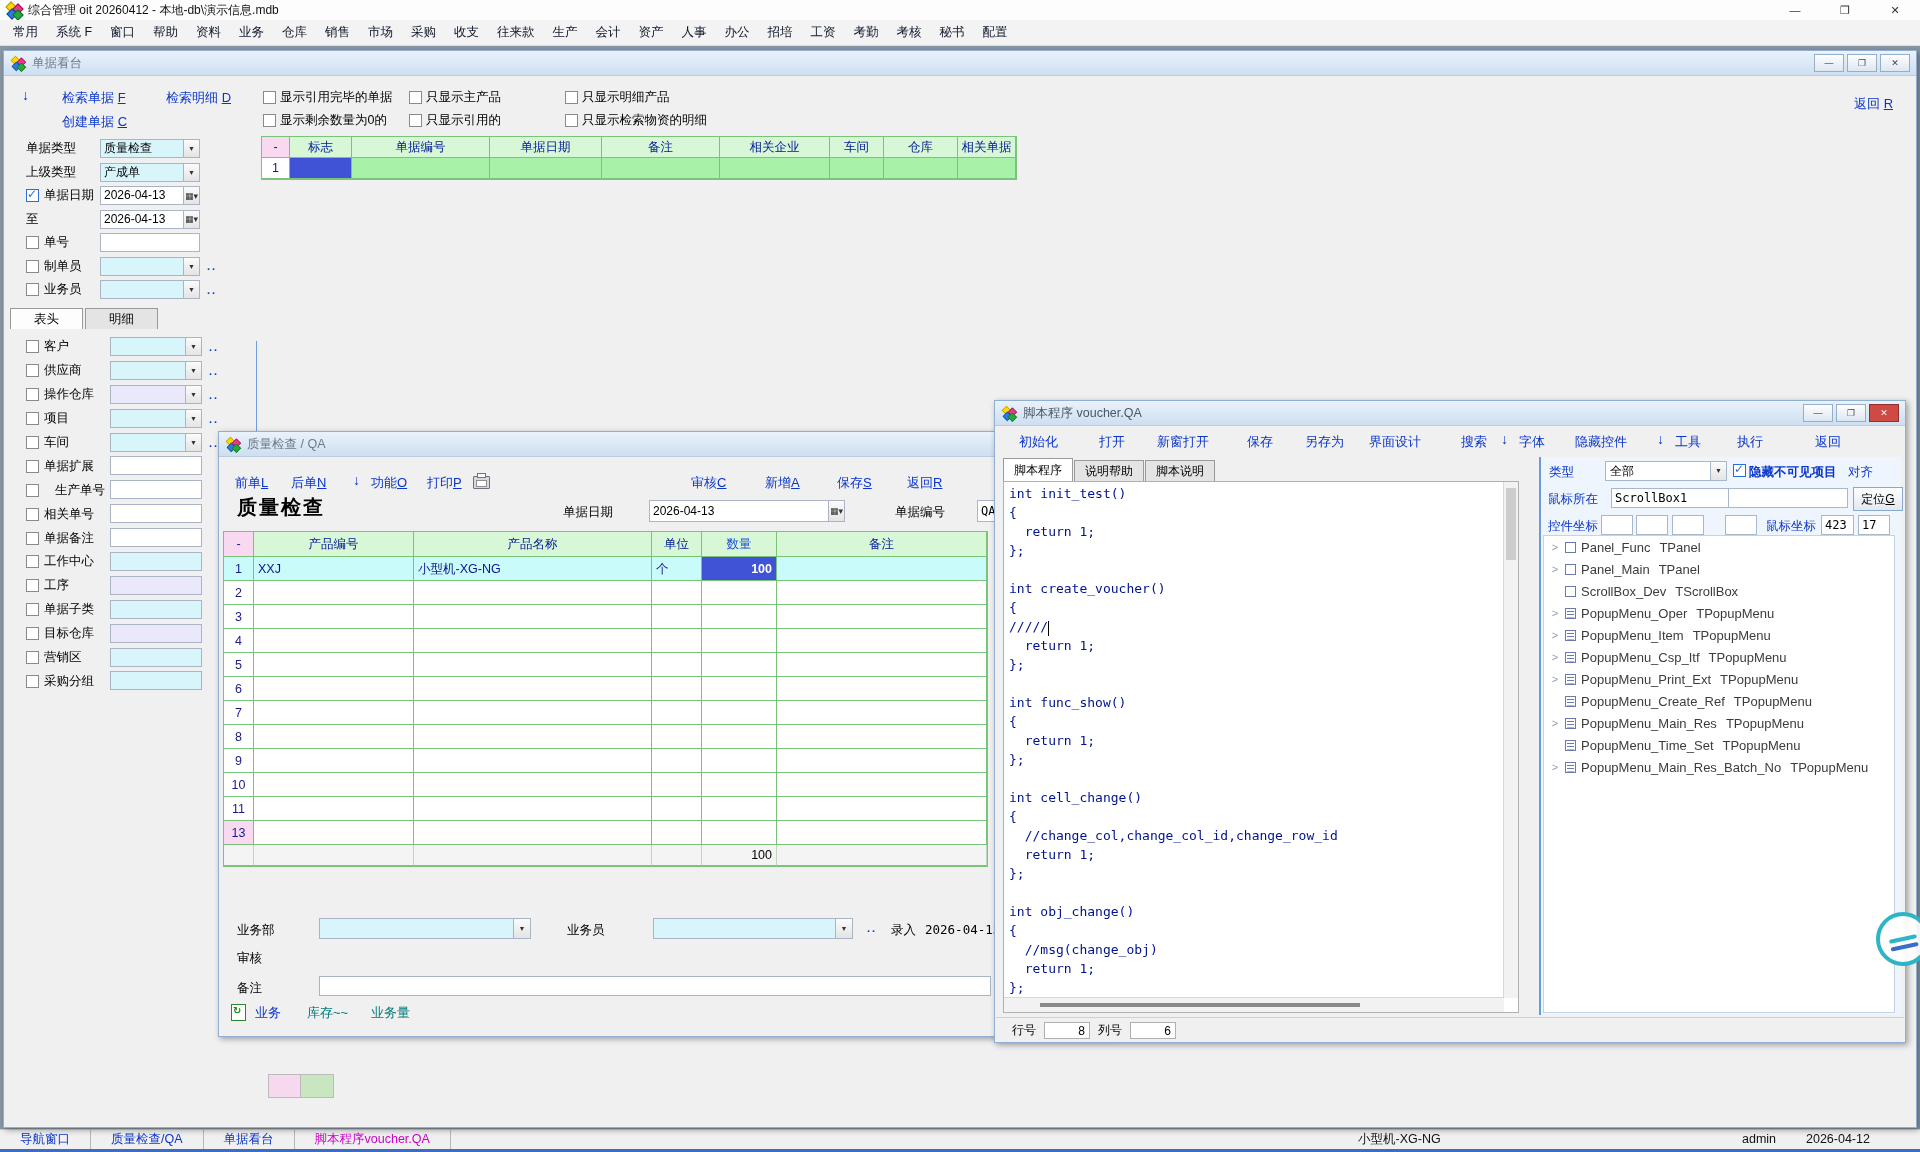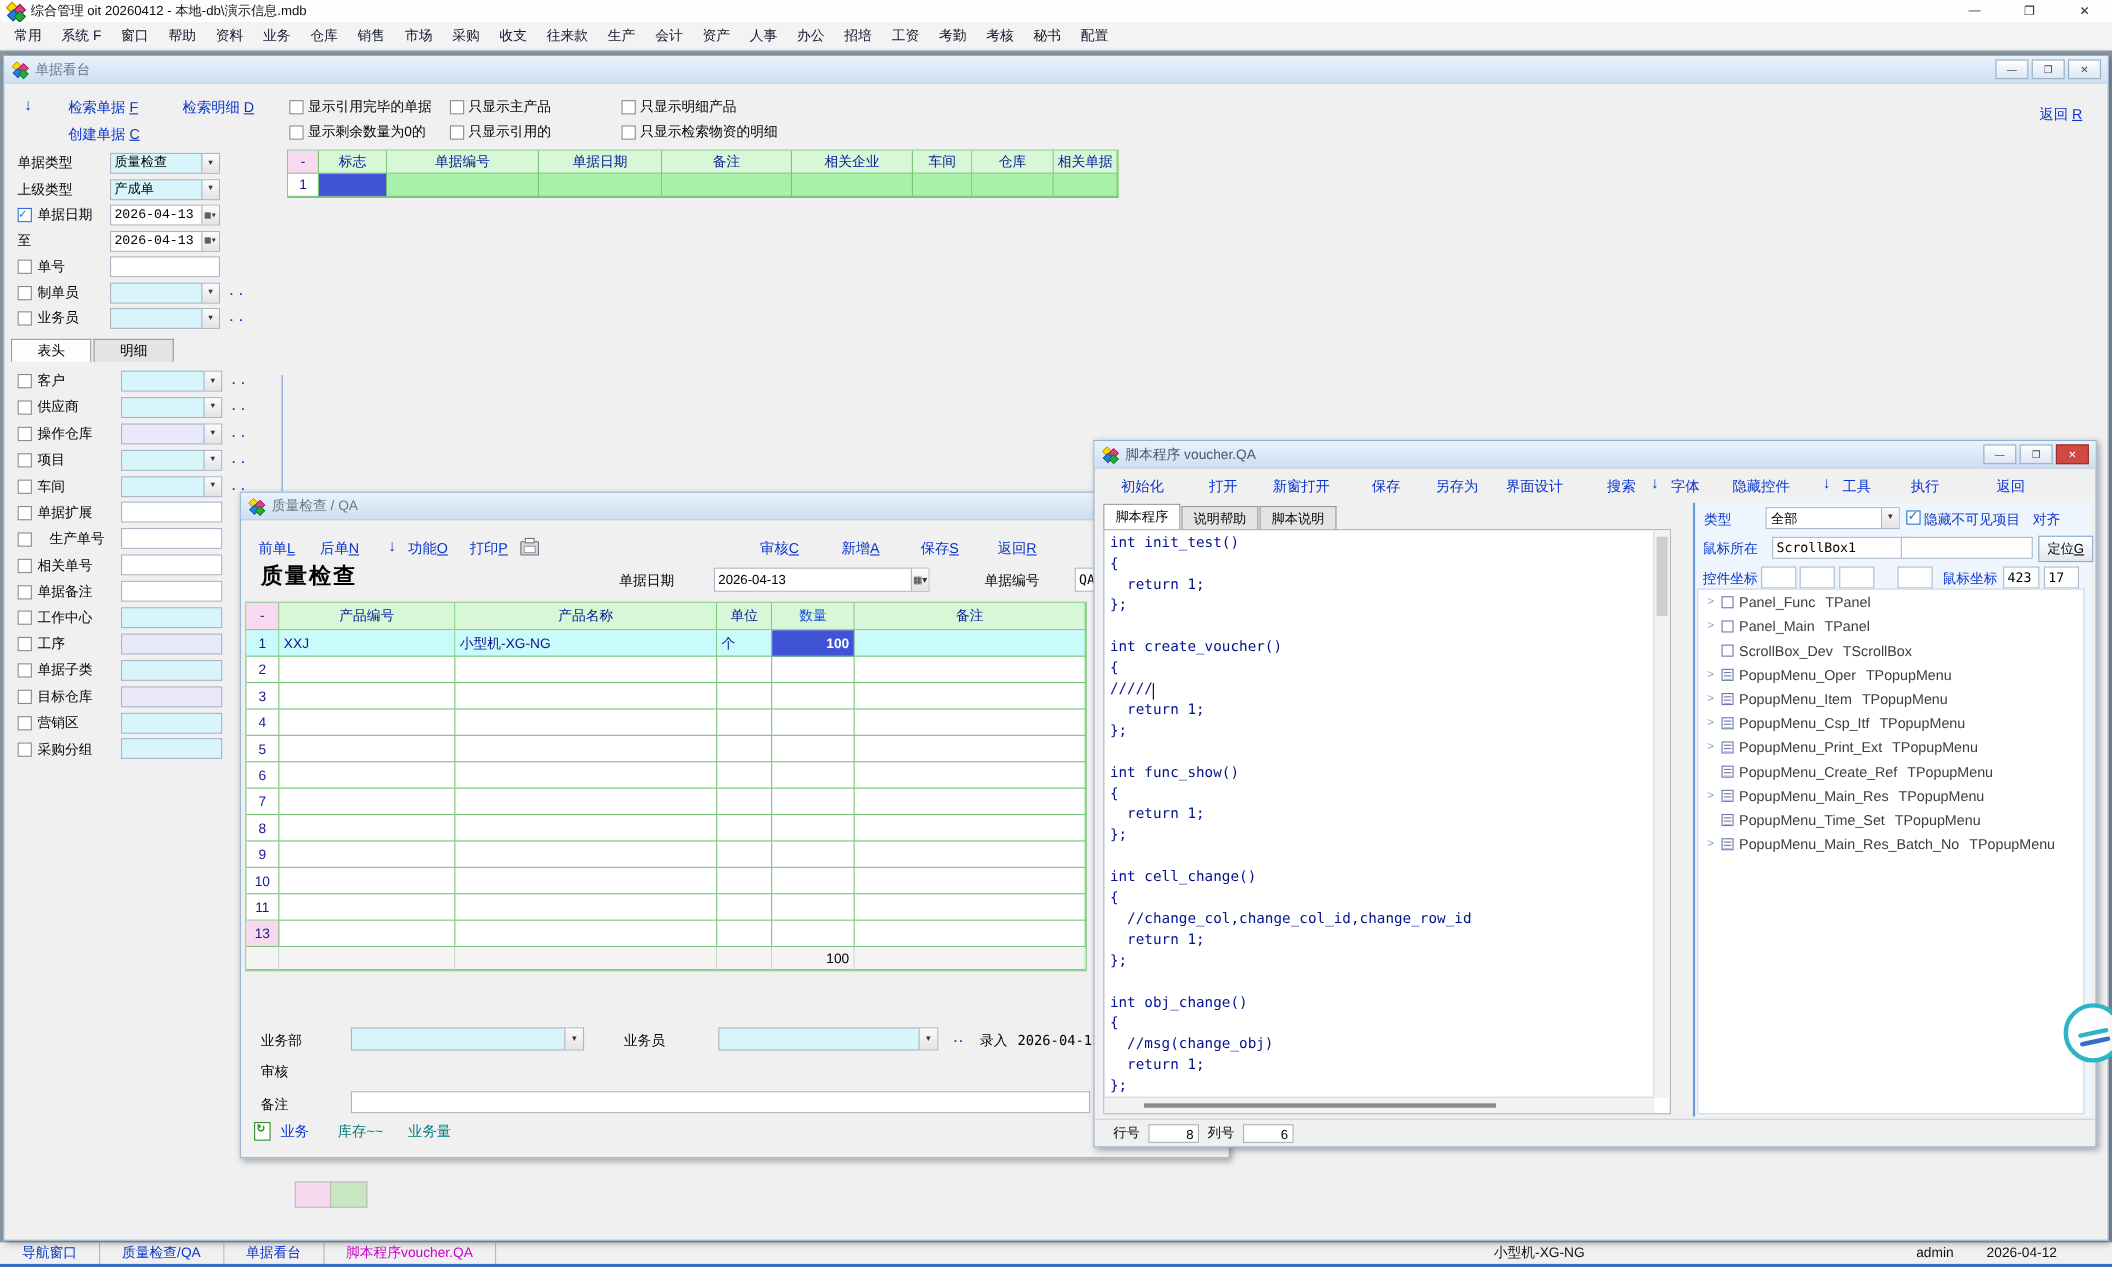--- a/index.html
+++ b/index.html
@@ -30,21 +30,21 @@
   
   .lnk{color:#0a35cc;font-size:13px;cursor:pointer;white-space:nowrap;}
   .lnk u{text-decoration:underline;}
   .tlnk{color:#007a7a;}
   .dnarrow{color:#0a35cc;font-weight:bold;font-size:14px;}
   .cb{width:13px;height:13px;border:1px solid #8a8a8a;background:#fff;display:inline-block;position:relative;flex:none;box-sizing:border-box;}
   .cb.on{border-color:#2a6fd6;}
   .cb.on::after{content:"✓";position:absolute;left:0px;top:-3px;color:#2a6fd6;font-size:12px;font-weight:bold;}
   .kcheck{position:absolute;display:flex;align-items:center;gap:4px;font-size:12.5px;}
   
-  .frow{position:relative;height:23.5px;display:flex;align-items:center;gap:5px;padding-left:12px;font-family:Liberation Mono, monospace;}
+  .frow{position:relative;height:23.5px;display:flex;align-items:center;gap:5px;padding-left:22px;}
   .frow .flabel{font-size:12.5px;}
   .inp{position:absolute;left:96px;top:2px;width:100px;height:19px;background:#fff;border:1px solid #aab4c4;box-sizing:border-box;}
   .inp .val{font-size:12px;padding-left:3px;line-height:17px;display:block;overflow:hidden;white-space:nowrap;}
   .inp.cyan{background:#d9f5fc;}
   .inp.lav{background:#e9e9fb;}
   .inp.dd::after,.inp.cal::after{content:"▼";position:absolute;right:0;top:0;bottom:0;width:15px;background:linear-gradient(#fbfbfb,#e4e4e4);border-left:1px solid #aab4c4;font-size:7px;color:#333;display:flex;align-items:center;justify-content:center;}
   .inp.cal::after{content:"▦▾";font-size:9px;}
   .dots{position:absolute;left:203px;color:#0a35cc;font-weight:bold;letter-spacing:2px;font-size:11px;}
   
   .gtable{position:absolute;border:1px solid #79c479;background:#fff;}
@@ -460,21 +460,21 @@
           <div class="td grn" style="width: 54px;"></div>
           <div class="td grn" style="width: 74px;"></div>
           <div class="td grn" style="width: 58px;"></div>
         </div>
     </div>
 
     <div class="swatch" style="left:264px;top:1023px;background:#f6d9ee;"></div>
     <div class="swatch" style="left:296px;top:1023px;background:#c8e6c0;"></div>
   </div>
 
-  <div class="win" style="left:218px;top:447px;width:900px;height:606px;z-index:2;">
+  <div class="win" style="left:218px;top:431px;width:900px;height:606px;z-index:2;">
     <div class="win-title">
       <span class="logo" style="transform:scale(.85);">
           <i class="d1"></i>
           <i class="d2"></i>
           <i class="d3"></i>
           <i class="d4"></i>
         </span>
       <span class="wt">质量检查 / QA</span>
     </div>
 
@@ -720,21 +720,21 @@
         </div>
       <div class="hsb">
           <div class="thumb"></div>
         </div>
     </div>
 
     <div class="rpanel">
       <span class="plab" style="left:8px;top:7px;">类型</span>
       <div class="pdd" style="left:64px;top:4px;width:122px;font-family:'Liberation Sans',sans-serif;">全部</div>
       <span class="cb on" style="position:absolute;left:192px;top:7px;"></span>
-      <span class="plab" style="left:208px;top:7px;">隐藏不可见项目</span>
+      <span class="plab" style="left:208px;top:7px;font-weight:bold;">隐藏不可见项目</span>
       <span class="plab" style="left:307px;top:7px;cursor:pointer;">对齐</span>
 
       <span class="plab" style="left:7px;top:34px;">鼠标所在</span>
       <div class="pinput" style="left:70px;top:31px;width:126px;">ScrollBox1</div>
       <div class="pinput" style="left:187px;top:31px;width:120px;"></div>
       <div class="pbtn" style="left:312px;top:30px;width:48px;">
           <span>定位</span>
           <u>G</u>
         </div>
 

